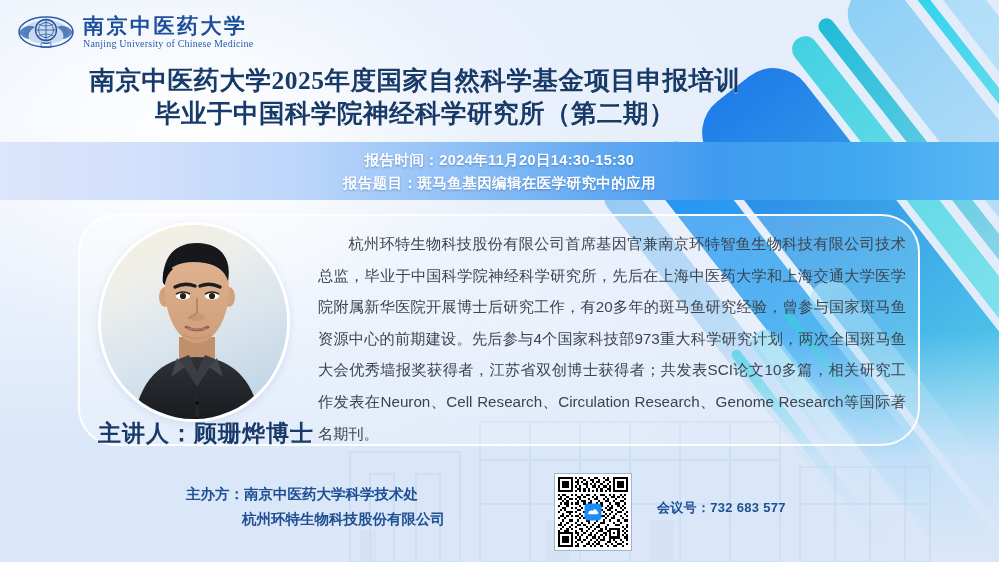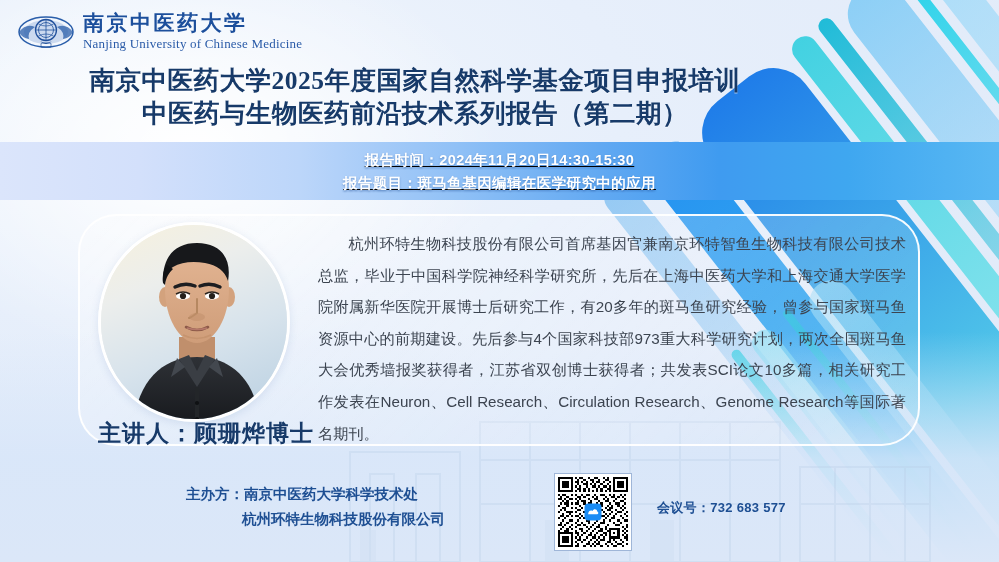--- a/index.html
+++ b/index.html
@@ -76,21 +76,21 @@
   }
   .logo-mark{ width:56px; height:44px; flex:0 0 auto; }
   .logo-words{ display:flex; flex-direction:column; gap:1px; }
   .logo-cn{
     font-family:"Liberation Serif","DejaVu Serif",serif;
     font-size:21px; font-weight:bold; color:#1c4f9c;
     letter-spacing:2.5px; line-height:1.05; white-space:nowrap;
   }
   .logo-en{
     font-family:"Liberation Serif","DejaVu Serif",serif;
-    font-size:13px; color:#2a5ba8; letter-spacing:.2px; white-space:nowrap;
+    font-size:10px; color:#2a5ba8; letter-spacing:.2px; white-space:nowrap;
   }
 
   .title-block{
     position:absolute; left:0; top:64px; width:830px;
     text-align:center; z-index:4;
   }
   .title-line{
     font-family:"Liberation Serif","DejaVu Serif",serif;
     font-weight:bold; color:#173a69;
     font-size:25.5px; line-height:33px; letter-spacing:.5px;
@@ -102,21 +102,21 @@
   .band{
     position:absolute; left:0; top:142px; width:999px; height:58px;
     background:linear-gradient(to right,
        #dbe5fb 0%, #d3e0fb 14%, #bcd6fa 30%, #8fc0f6 46%,
        #62a9f2 60%, #3f9bf0 72%, #3fa7f0 85%, #59b8f3 100%);
     z-index:3;
   }
   .band-inner{
     position:absolute; left:0; top:142px; width:999px; height:58px;
     display:flex; flex-direction:column; align-items:center; justify-content:center;
-    gap:3px; z-index:4;text-decoration:underline;
+    gap:3px; z-index:4;
   }
   .band-line{
     color:#ffffff; font-weight:bold; font-size:14.5px; line-height:20px;
     letter-spacing:.4px; white-space:nowrap;
     text-shadow:0 1px 2px rgba(30,80,150,.45);
   }
 
   
   .card{
     position:absolute; left:78px; top:214px; width:842px; height:232px;
@@ -241,21 +241,21 @@
       <rect x="46" y="66" width="20" height="9" rx="2" fill="none" stroke="#20509c" stroke-width="1.4"></rect>
     </svg>
     <div class="logo-words">
       <div class="logo-cn">南京中医药大学</div>
       <div class="logo-en">Nanjing University of Chinese Medicine</div>
     </div>
   </div>
 
   <div class="title-block">
     <div class="title-line">南京中医药大学2025年度国家自然科学基金项目申报培训</div>
-    <div class="title-line">中医药与生物医药前沿技术系列报告（第二期）</div>
+    <div class="title-line">毕业于中国科学院神经科学研究所（第二期）</div>
   </div>
 
   <div class="band"></div>
   <div class="band-inner">
     <div class="band-line">报告时间：2024年11月20日14:30-15:30</div>
     <div class="band-line">报告题目：斑马鱼基因编辑在医学研究中的应用</div>
   </div>
 
   <div class="card"></div>
 

